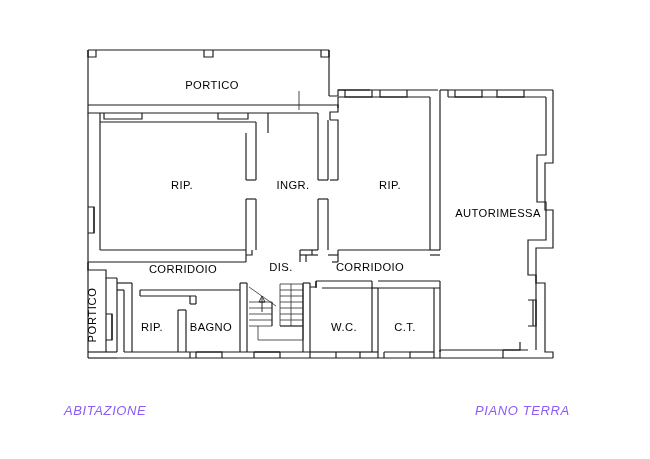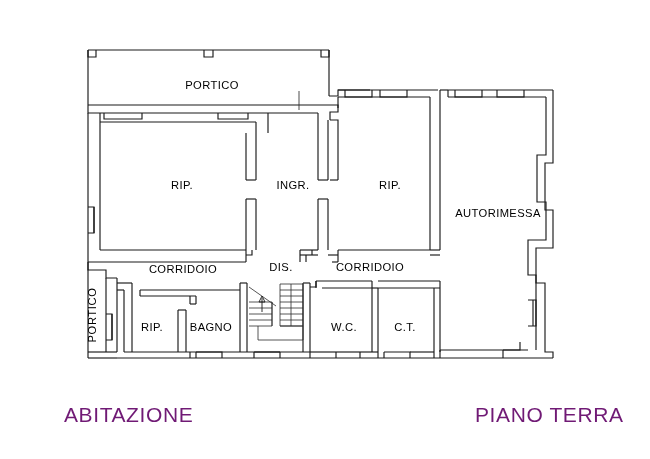--- a/index.html
+++ b/index.html
@@ -58,24 +58,25 @@
   .vert-label {
     font-family: "Liberation Sans", sans-serif;
     font-size: 11.2px;
     fill: #000000;
     letter-spacing: 0.6px;
     text-anchor: middle;
   }
   .caption {
     position: absolute;
     font-family: "Liberation Sans", sans-serif;
-    font-size: 21px;
-    color: #701a75;
+    font-size: 13px;
+    color: #8b5cf6;
     letter-spacing: 0.6px;
     white-space: nowrap;
+    font-style: italic;
   }
   #caption-left  { left: 64px;  top: 403px; }
   #caption-right { left: 430px; top: 403px; margin-left: 45px; }
 </style>
 </head>
 <body>
 
 <div id="plan-wrap">
 <svg class="floorplan" viewBox="0 0 650 459" xmlns="http://www.w3.org/2000/svg">
 

